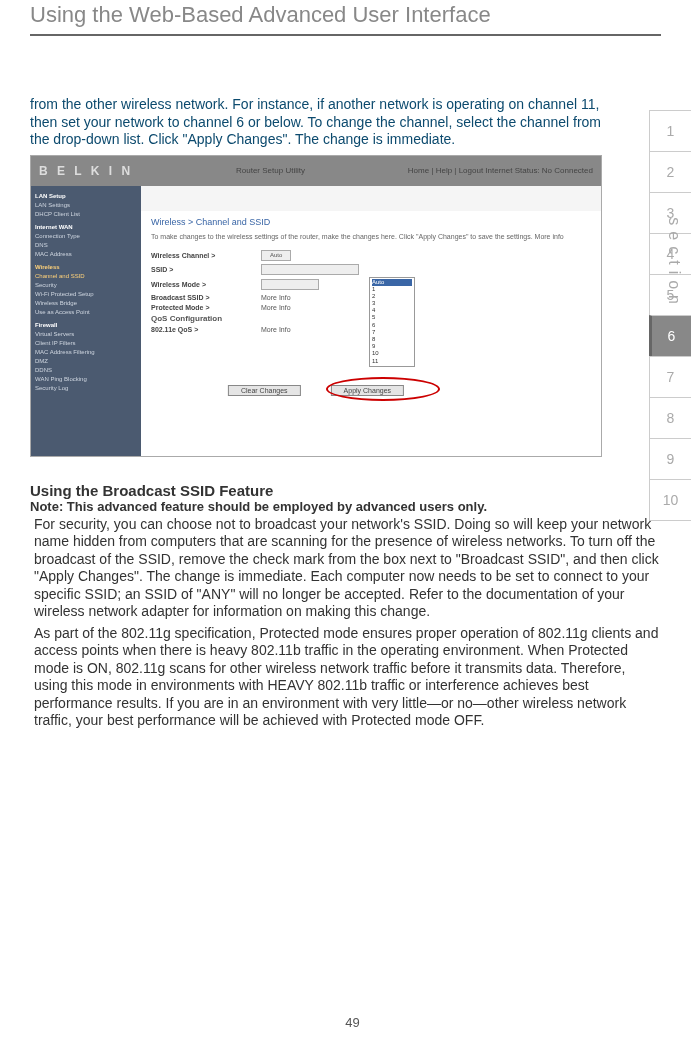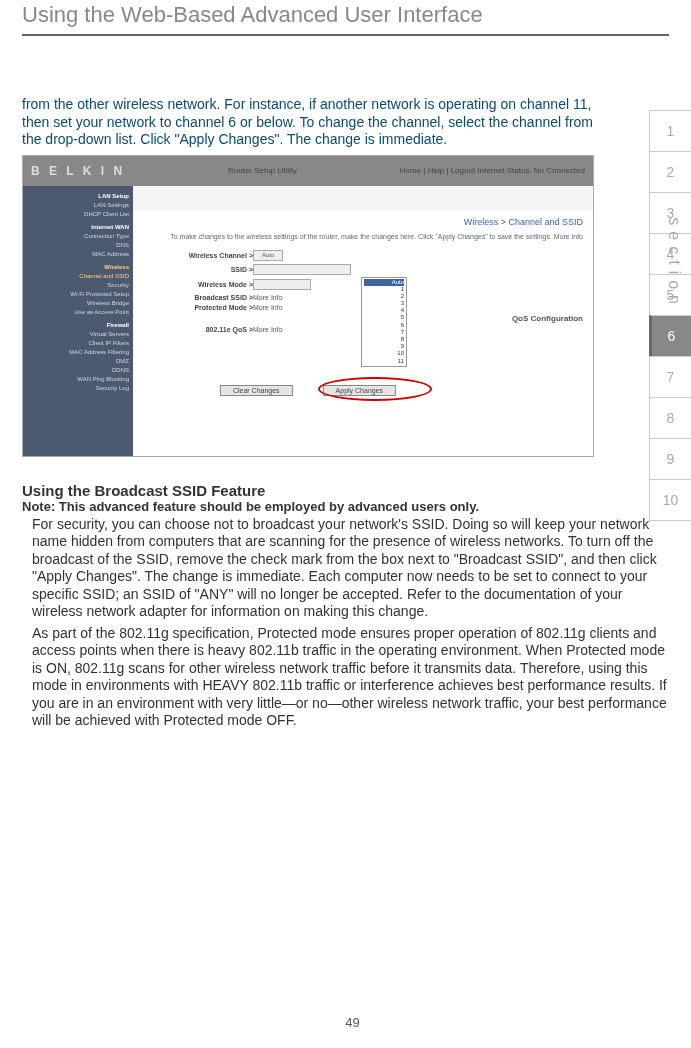--- a/index.html
+++ b/index.html
@@ -7,21 +7,21 @@
     padding: 0;
     font-family: Arial, Helvetica, sans-serif;
     color: #333;
     width: 691px;
     background: #fff;
   }
   .page {
     position: relative;
     width: 691px;
     height: 1048px;
-    padding: 0 22px;
+    padding: 0 30px;
     box-sizing: border-box;
   }
   h1.page-title {
     font-size: 22px;
     color: #888;
     font-weight: normal;
     margin: 0 0 6px 0;
     padding-top: 2px;
   }
   .hr-line {
@@ -38,21 +38,20 @@
   .figure {
     width: 570px;
     height: 300px;
     border: 1px solid #aaa;
     margin: 4px 0 10px 0;
     background: linear-gradient(to bottom, #888 0 30px, #f5f5f5 30px 55px, #fff 55px 100%);
     position: relative;
     overflow: hidden;
     font-size: 7px;
     color: #555;
-    text-align: right;
   }
   .figure .topbar {
     position: absolute; top:0; left:0; right:0; height:30px;
     display:flex; align-items:center;
     justify-content: space-between;
     padding:0 8px;
     color:#fff;
     font-size:10px;
   }
   .figure .topbar .brand { font-weight:bold; letter-spacing:3px; font-size:12px; color:#ddd;}
@@ -100,21 +99,21 @@
   }
   .note {
     font-size: 13px;
     font-weight: bold;
     margin: 0 0 2px 0;
     color: #333;
   }
   .para {
     font-size: 14px;
     line-height: 1.25;
-    margin: 0 0 4px 10px;
+    margin: 0 0 4px 4px;
     color: #333;
   }
   .side-tabs {
     position: absolute;
     top: 110px;
     right: 0;
     width: 42px;
     font-size: 14px;
     color: #aaa;
   }

